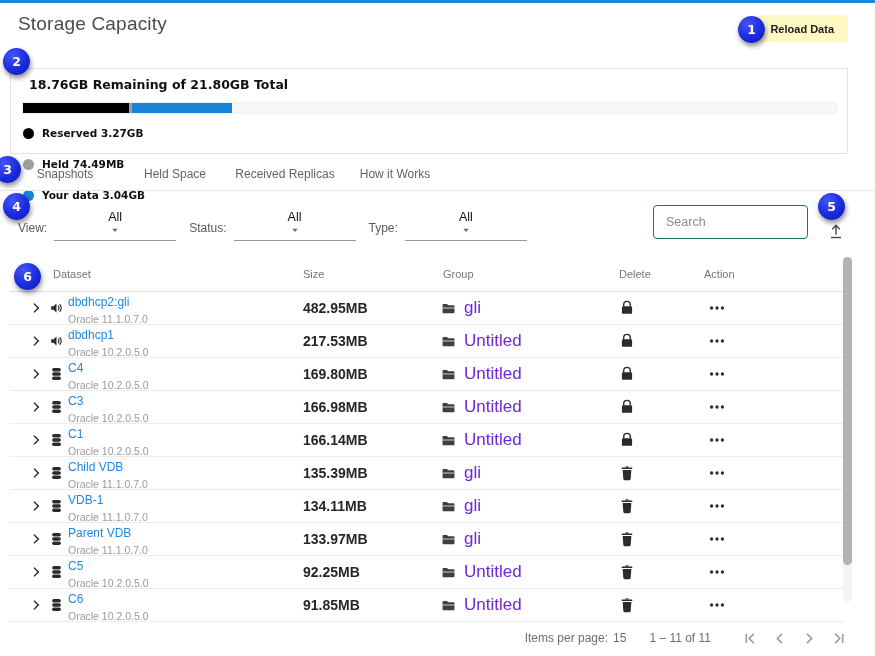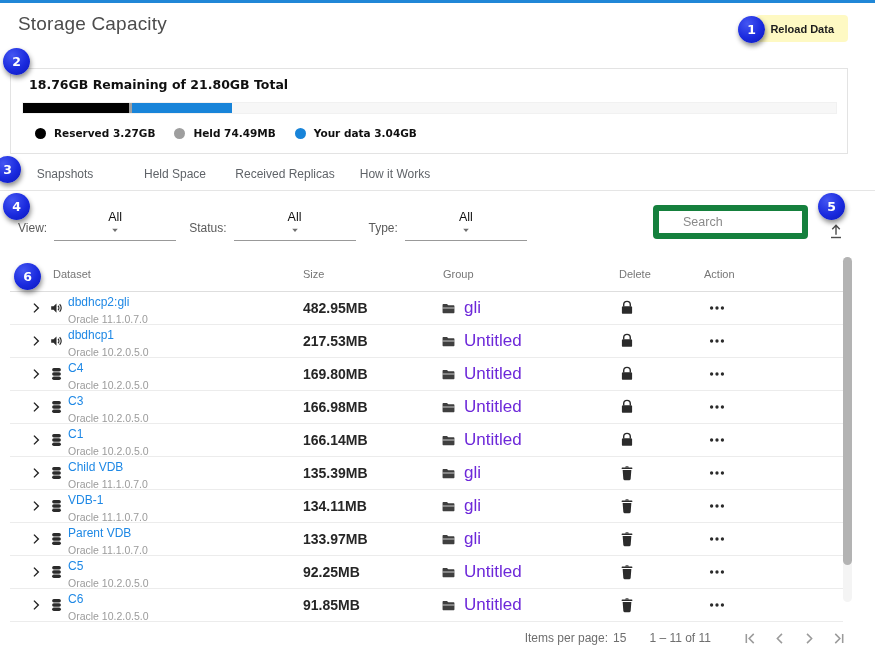--- a/index.html
+++ b/index.html
@@ -16,40 +16,40 @@
     position:absolute; top:15px; right:27px; height:27px; padding:0 14px;
     background:#fef9c3; border:none; border-radius:4px;
     font-family:"Liberation Sans",sans-serif; font-size:11px; font-weight:bold; color:#1d1d1d; cursor:pointer;
   }
 
   
   .summary-card { position:absolute; left:10px; top:68px; width:838px; height:86px; border:1px solid #e3e3e3; background:#fff; }
   .summary-title { position:absolute; left:18px; top:8px; font-family:"DejaVu Sans",sans-serif; font-size:12.5px; font-weight:bold; color:#101010; }
   .capacity-bar { position:absolute; left:11px; top:33px; width:815px; height:12px; background:#f7f7f7; border:1px solid #f1f1f1; display:flex; overflow:hidden; }
   .bar-seg { height:100%; }
-  .legend { position:absolute; left:24px; top:58px; display:flex; gap:19px; }
+  .legend { position:absolute; left:12px; top:58px; display:flex; gap:19px;flex-direction:column; }
   .legend-item { display:flex; align-items:center; gap:8px; font-family:"DejaVu Sans",sans-serif; font-size:10.5px; font-weight:bold; color:#101010; }
   .legend-dot { width:11px; height:11px; border-radius:50%; flex:0 0 auto; }
 
   
   .tabs { position:absolute; left:10px; top:157px; height:33px; display:flex; }
   .tab { width:110px; display:flex; align-items:center; justify-content:center; font-size:12px; color:#5f6368; cursor:pointer; }
   .tabs-divider { position:absolute; left:0; top:190px; width:875px; height:1px; background:#e5e5e5; }
 
   
   .filters { position:absolute; left:18px; top:210px; display:flex; }
   .filter { display:flex; align-items:flex-end; margin-right:13px; }
   .filter-label { font-size:12px; color:#5a5a5a; margin-right:7px; padding-bottom:6px; }
   .filter-field { width:122px; border-bottom:1px solid #999; display:flex; justify-content:space-between; align-items:center; padding:0 2px 4px 2px; cursor:pointer;flex-direction:column; }
   .filter-value { font-size:12.5px; color:#101010; }
   .filter-arrow svg { display:block; }
 
   .search-box { position:absolute; left:653px; top:205px; width:155px; height:34px; }
   .search-box input {
-    width:100%; height:100%; border:6px solid #15803d; border-radius:4px; padding:0 24px;
+    width:100%; height:100%; border:1px solid #15803d; border-radius:4px; padding:0 12px;
     font-family:"Liberation Sans",sans-serif; font-size:12.5px; color:#101010; outline:none;
   }
   .search-box input::placeholder { color:#8a8a8a; }
 
   .export-btn { position:absolute; left:826px; top:221px; width:20px; height:20px; background:none; border:none; cursor:pointer; padding:0; }
 
   
   .table-header { position:absolute; left:10px; top:257px; width:833px; height:35px; border-bottom:1px solid #dedede; font-size:11px; color:#767676; }
   .table-header span { position:absolute; top:0; line-height:35px; }
   .th-dataset { left:43px; } .th-size { left:293px; } .th-group { left:433px; } .th-delete { left:609px; } .th-action { left:694px; }

